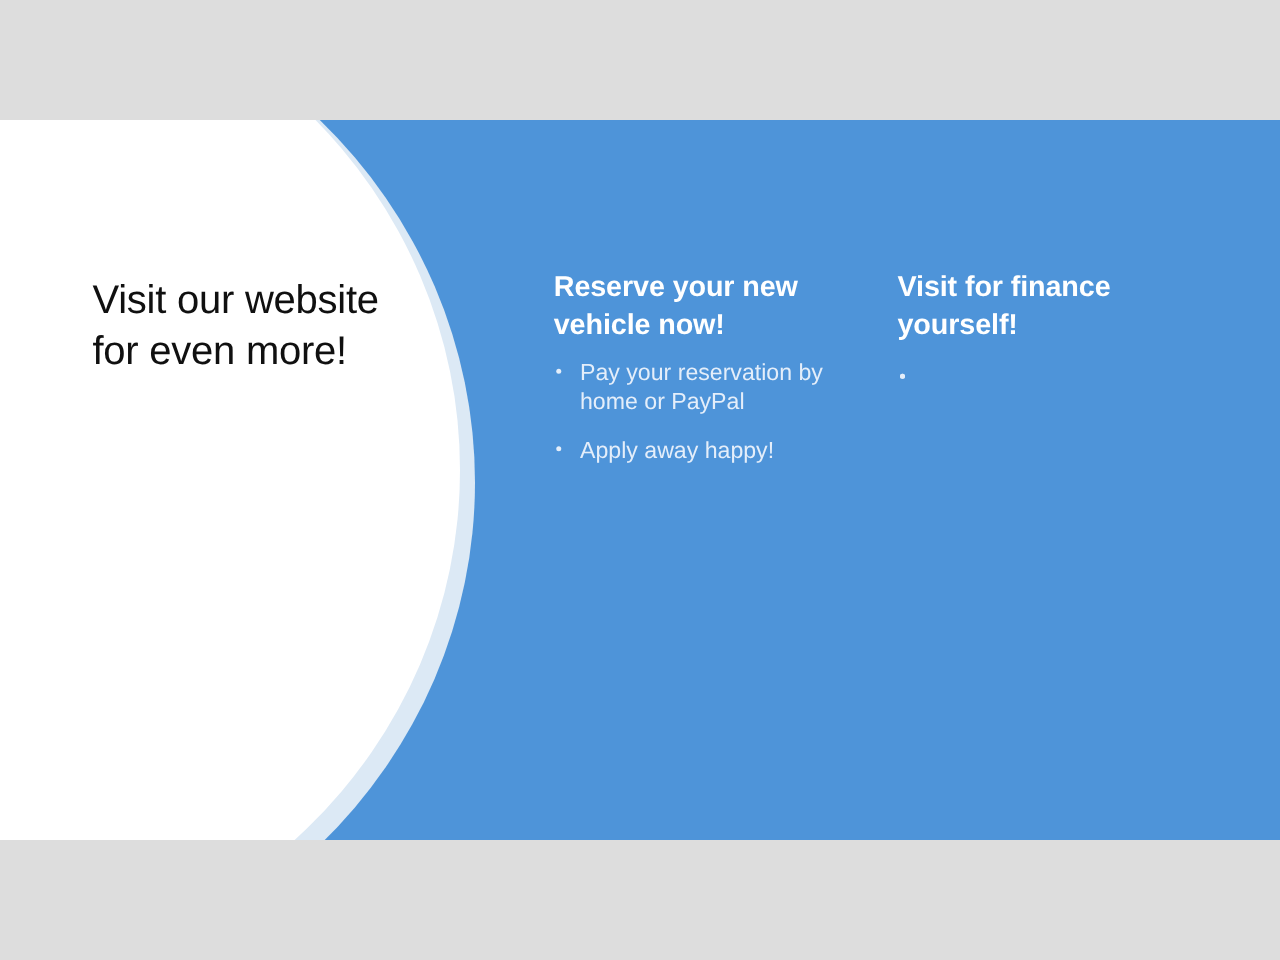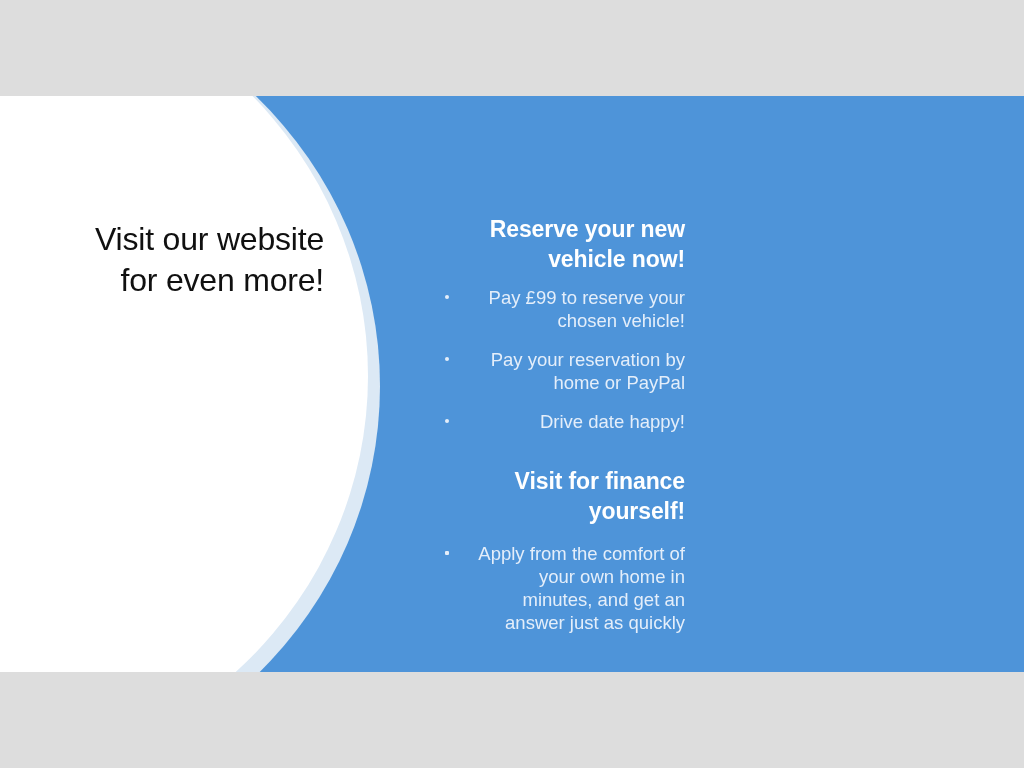--- a/index.html
+++ b/index.html
@@ -30,21 +30,20 @@
     background: #dddddd;
     z-index: 5;
   }
   
   .canvas {
     position: absolute;
     left: 0; top: 96px;
     width: 1024px; height: 584px;
     background: #4e94d9;
     overflow: hidden;
-    text-align: right;
   }
   
   .arc-ring {
     position: absolute;
     left: -468px;
     top: -120px;
     width: 848px;
     height: 820px;
     border-radius: 50%;
     background: #dce9f5;
@@ -71,21 +70,21 @@
     color: #101010;
     letter-spacing: -0.2px;
   }
   
   .columns {
     position: absolute;
     left: 443px;
     top: 118px;
     width: 540px;
     display: flex;
-    flex-direction: column;
+    flex-direction: row;
     gap: 33px;
   }
   .column {
     width: 242px;
   }
   .col-heading {
     font-size: 23px;
     line-height: 30px;
     font-weight: 700;
     color: #ffffff;
@@ -133,46 +132,38 @@
 
     <div class="left-heading">Visit our website for even more!</div>
 
     <div class="columns">
 
       <div class="column">
         <h2 class="col-heading">Reserve your new vehicle now!</h2>
         <ul class="bullet-list">
           <li class="bullet-item">
             <span class="bullet-dot"></span>
-            <span>Pay £99 to reserve your chosen vehicle!</span>
-          </li>
-          <li class="bullet-item">
-            <span class="bullet-dot"></span>
             <span>Pay your reservation by home or PayPal</span>
           </li>
           <li class="bullet-item">
             <span class="bullet-dot"></span>
-            <span>Drive date happy!</span>
+            <span>Apply away happy!</span>
           </li>
         </ul>
       </div>
 
       <div class="column">
         <h2 class="col-heading">Visit for finance yourself!</h2>
         <ul class="bullet-list">
           <li class="bullet-item">
             <span class="bullet-dot"></span>
           </li>
           <li class="bullet-item">
             <span class="bullet-dot"></span>
           </li>
-          <li class="bullet-item">
-            <span class="bullet-dot"></span>
-            <span>Apply from the comfort of your own home in minutes, and get an answer just as quickly</span>
-          </li>
         </ul>
       </div>
 
     </div>
   </div>
 
   <div class="bar-bottom"></div>
 </div>
 
 </body></html>

